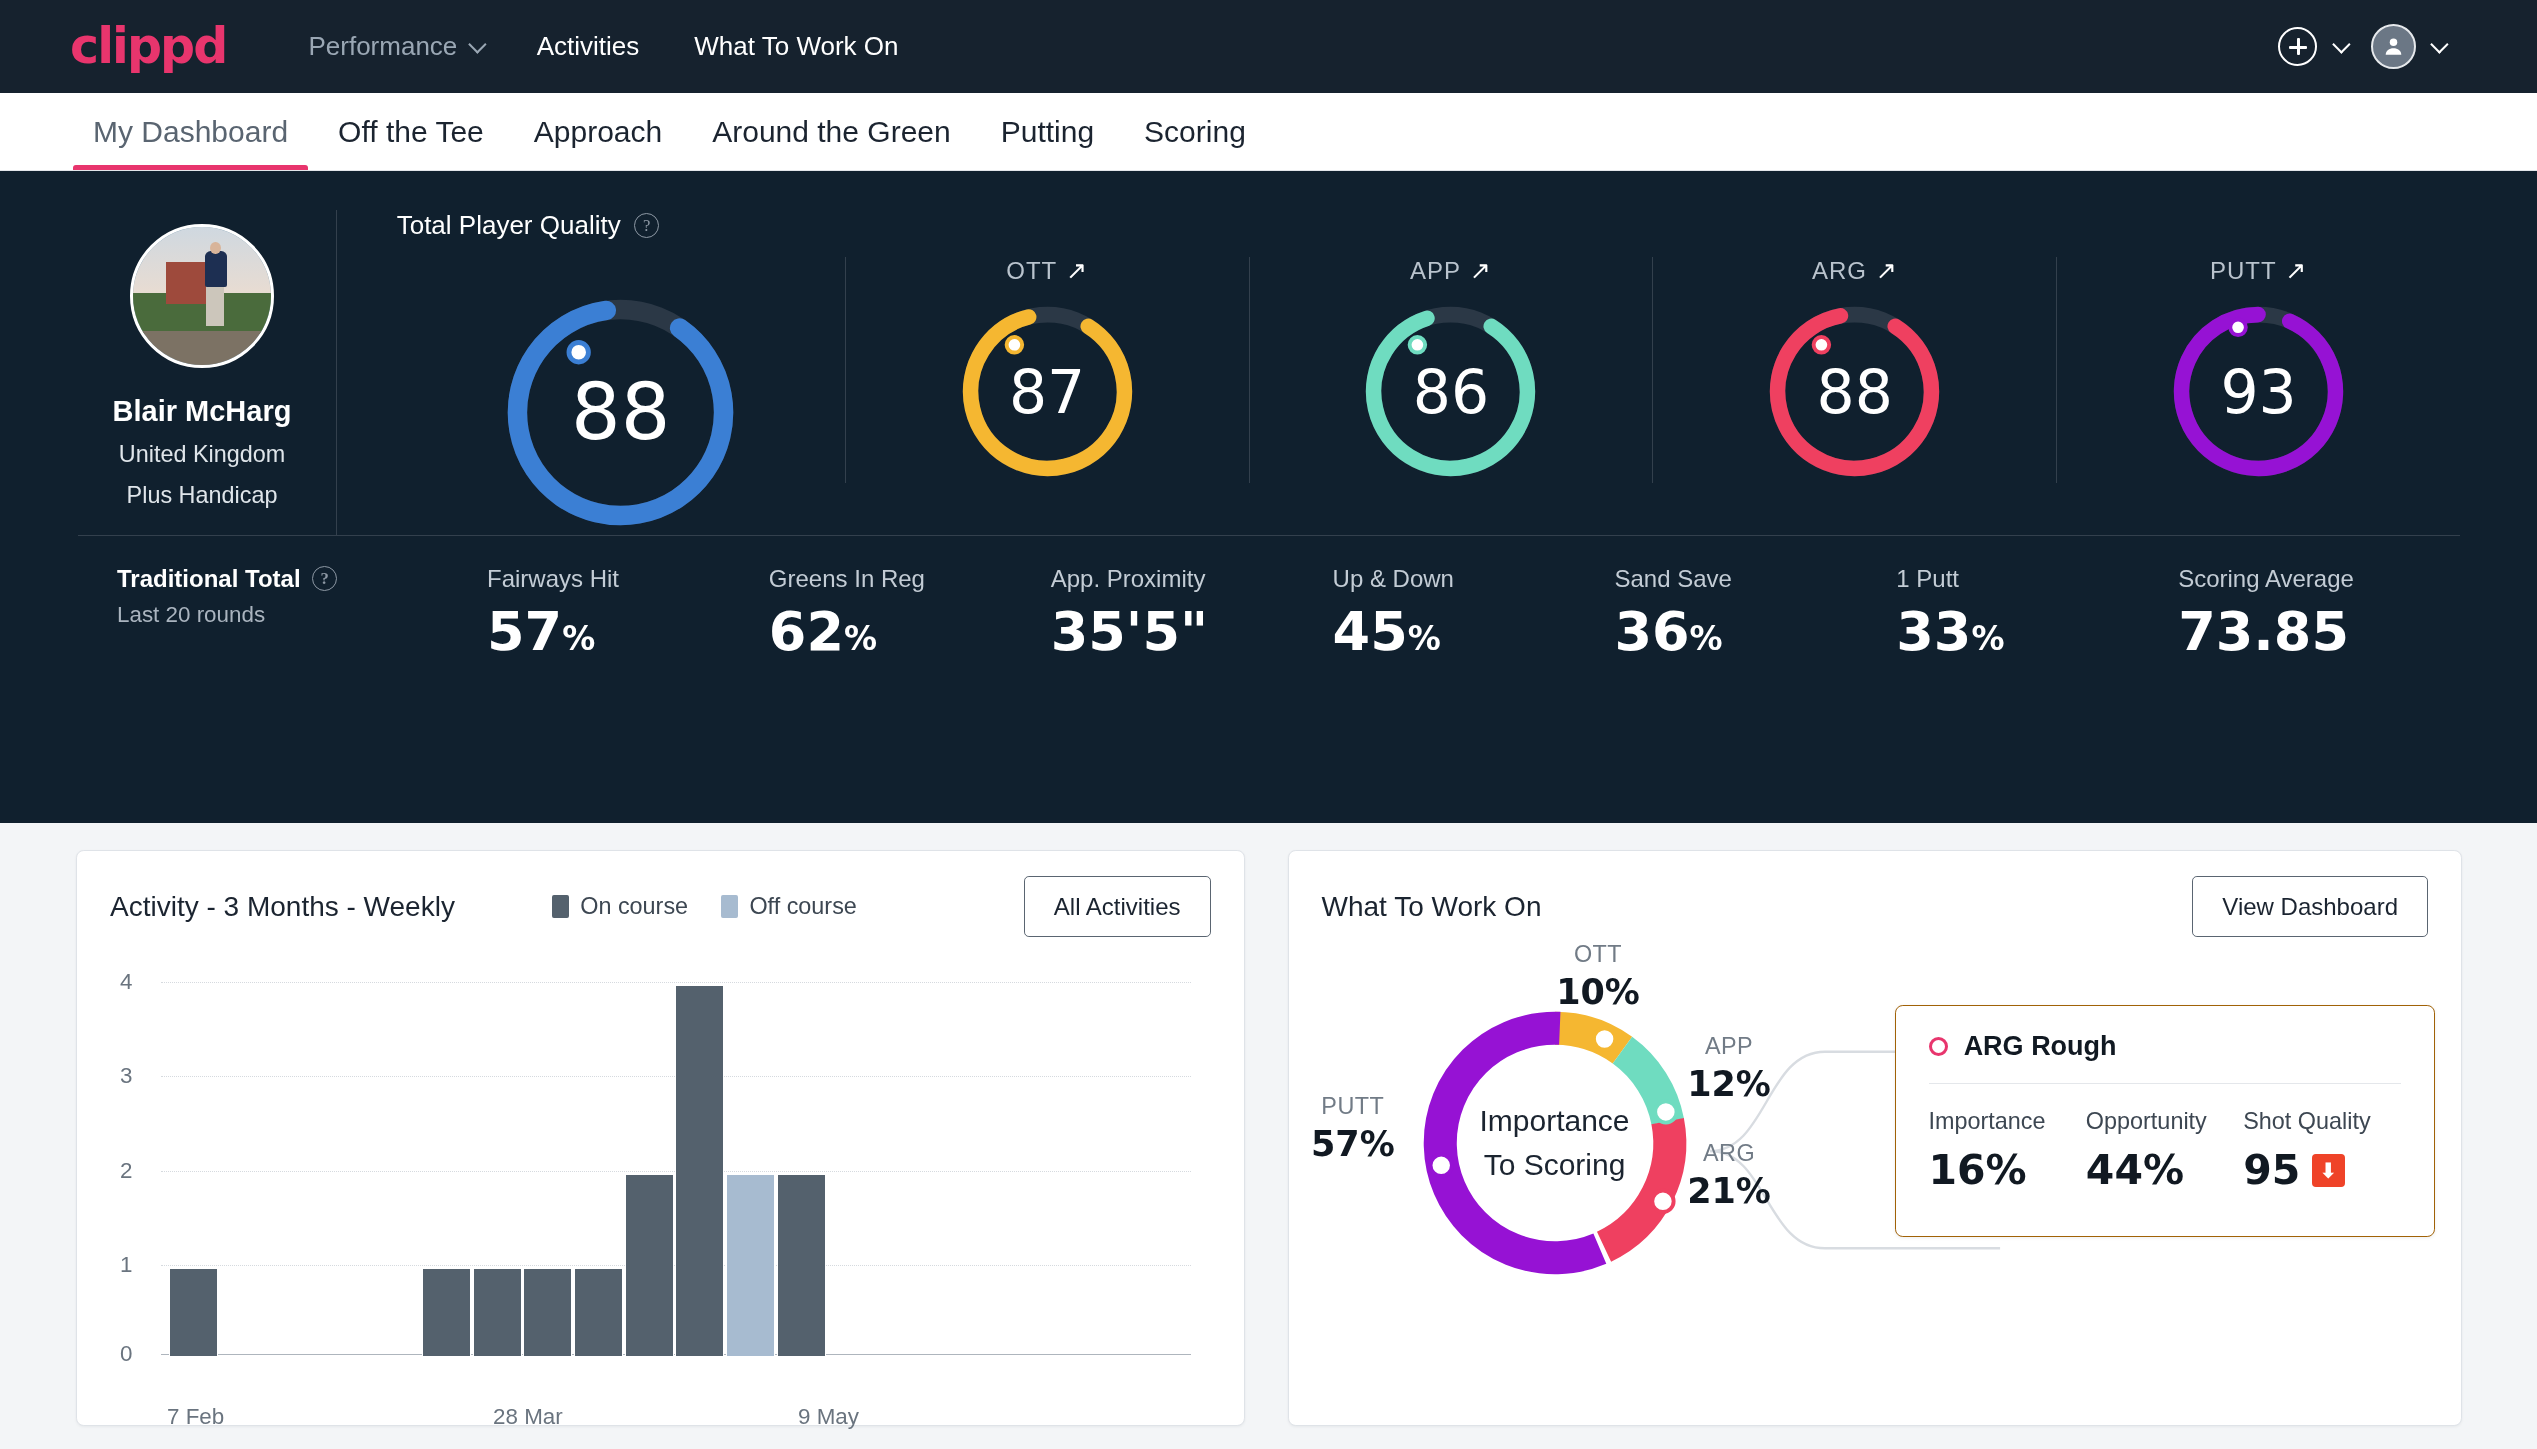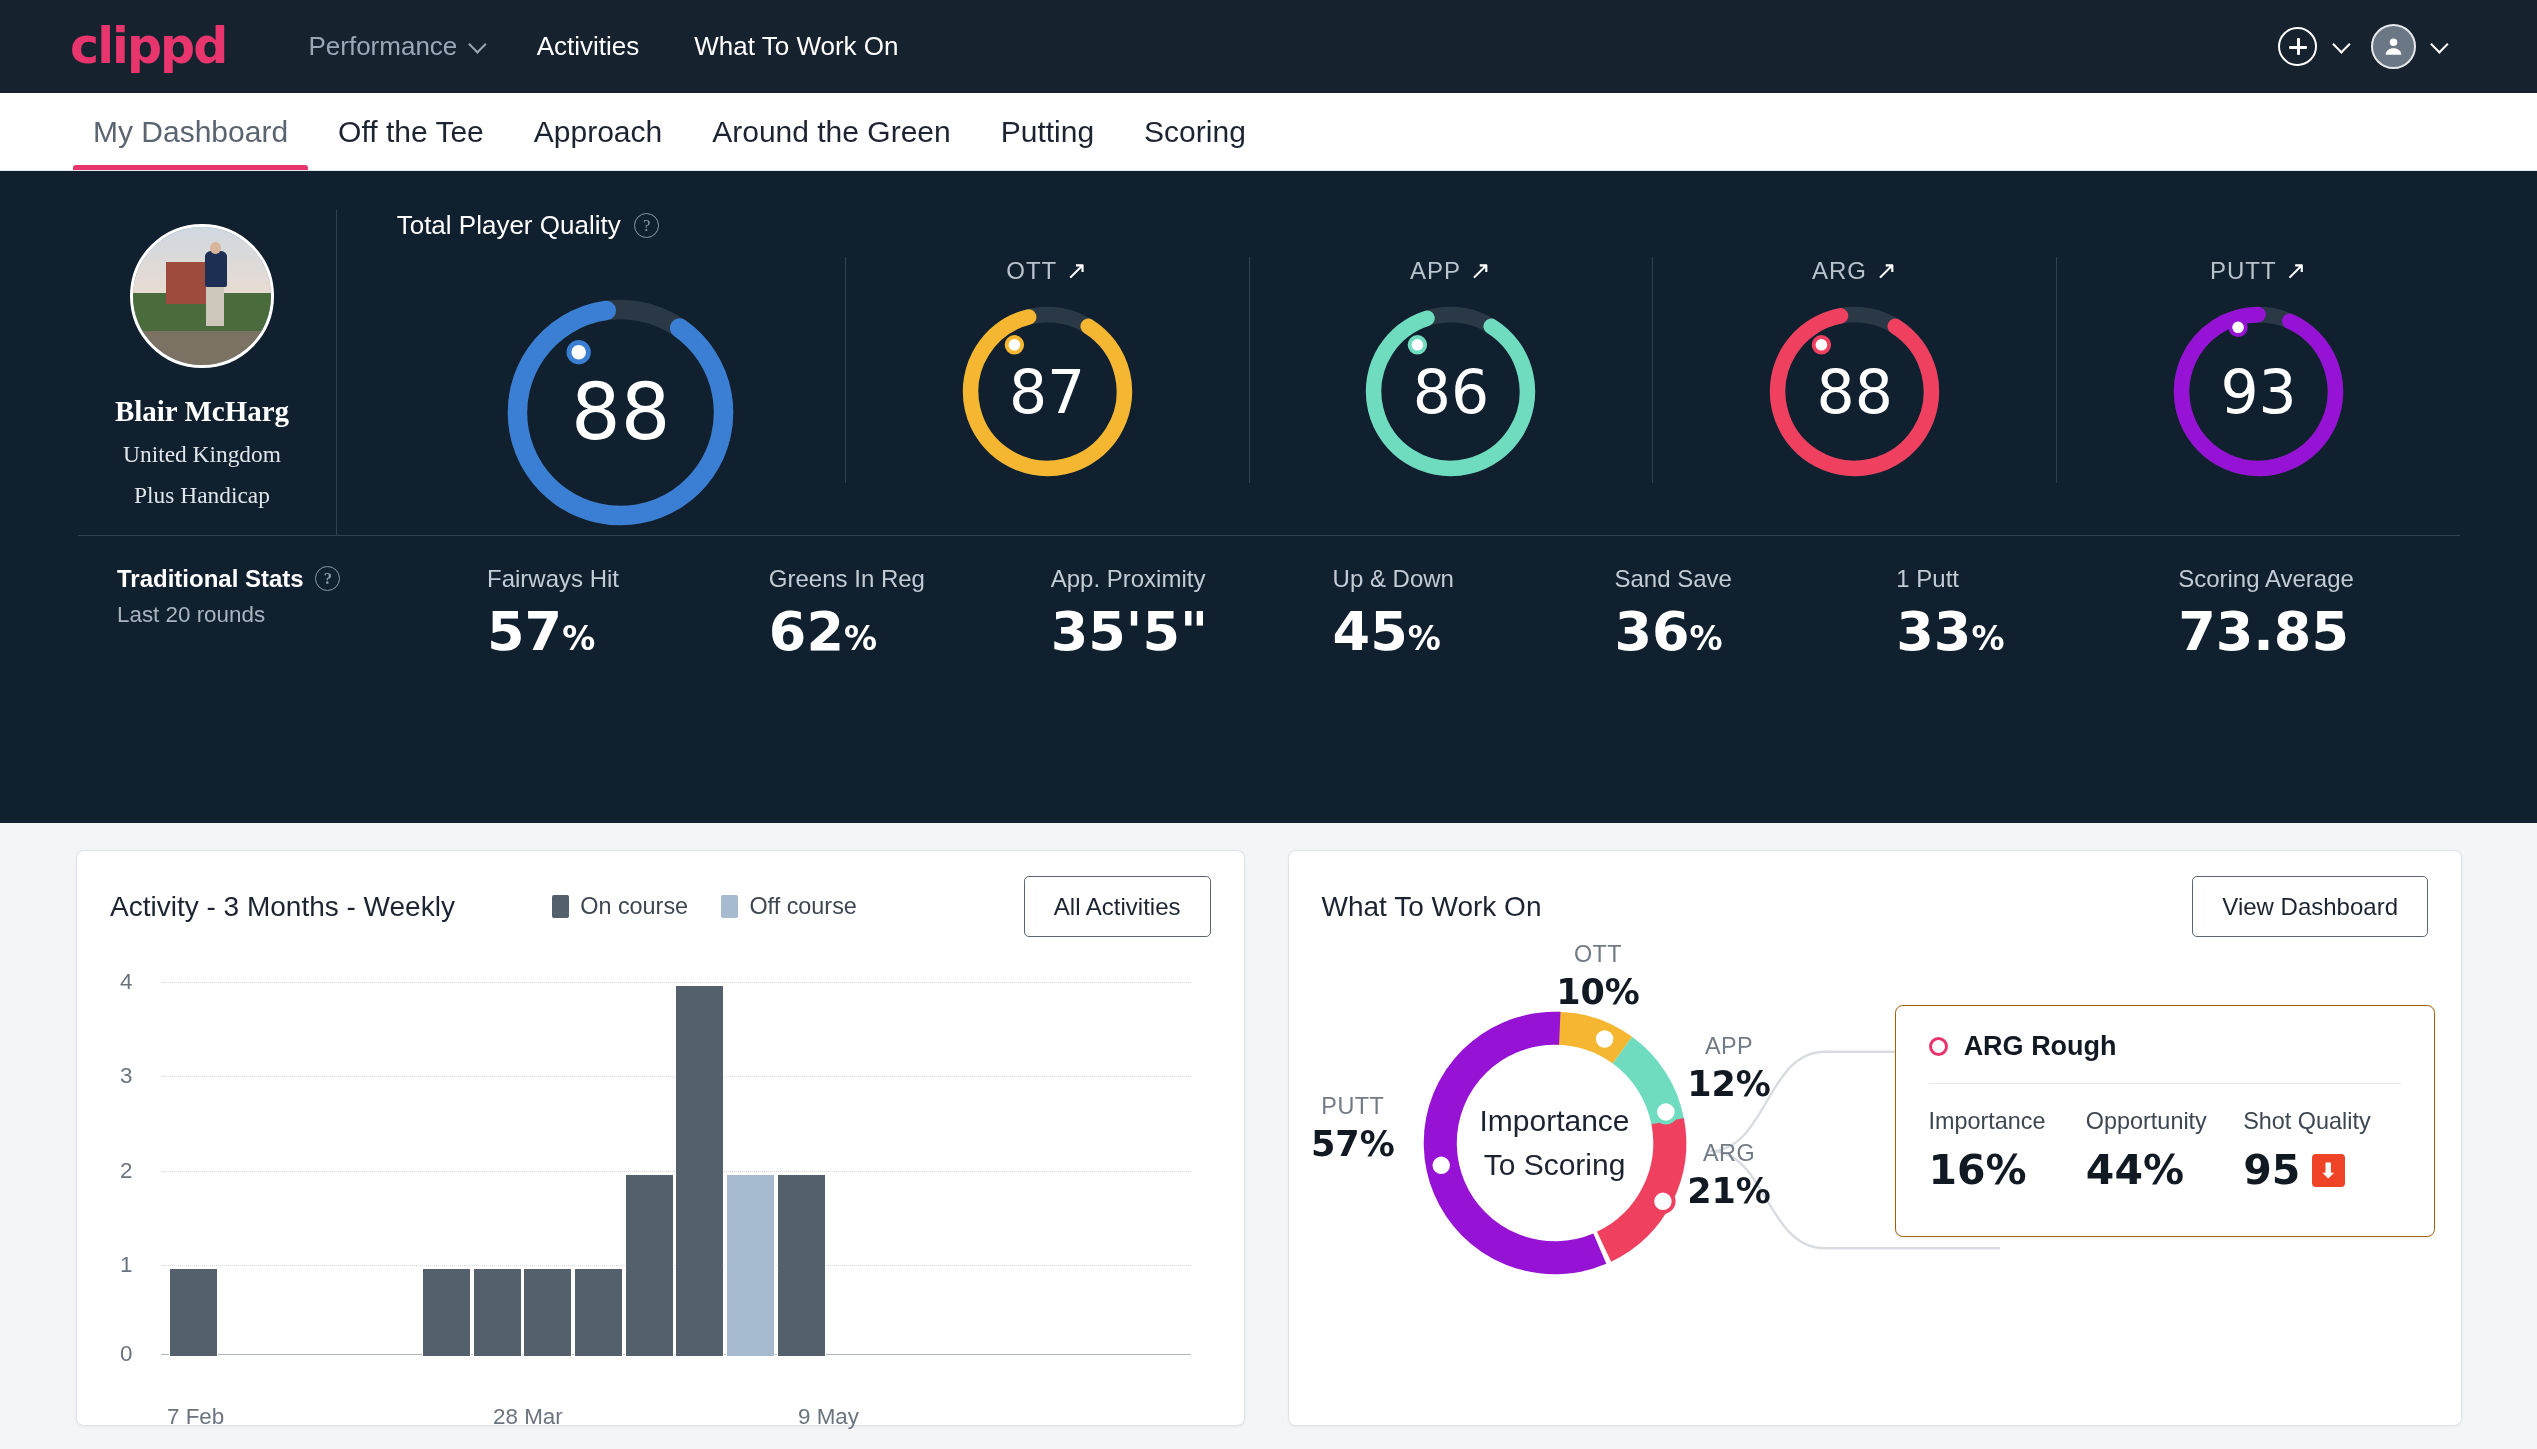--- a/index.html
+++ b/index.html
@@ -56,21 +56,21 @@
   .tab.active { color: #5a6571; }
   .tab.active::after {
     content: ""; position: absolute; left: 4.9px; right: 4.9px; bottom: 0;
     height: 4.9px; background: #e8356d; border-radius: 2.9px 2.9px 0 0;
   }
 
   
   .hero { background: #10202e; padding: 39px 0 0 0; height: 652px; position: relative; }
   .hero-top { display: flex; align-items: flex-start; padding: 0 78px; }
 
-  .profile { width: 248px; display: flex; flex-direction: column; align-items: center; padding-top: 13.6px; font-family: Liberation Serif, serif; }
+  .profile { width: 248px; display: flex; flex-direction: column; align-items: center; padding-top: 13.6px; }
   .pphoto {
     width: 144px; height: 144px; border-radius: 50%; overflow: hidden;
     border: 3.9px solid #fff; position: relative; background: #8fa8b8;
   }
   .pphoto .sky { position: absolute; inset: 0 0 52% 0; background: linear-gradient(#cfd8e0, #e8dcd2); }
   .pphoto .grass { position: absolute; left:0; right:0; top:48%; bottom:22%; background: #4a6b3c; }
   .pphoto .wall { position: absolute; left:0; right:0; bottom:0; height:24%; background: #7c7264; }
   .pphoto .bldg { position: absolute; left: 24%; top: 26%; width: 38%; height: 30%; background: #9e4a3c; }
   .pphoto .person-b { position:absolute; left:52%; top:18%; width:16%; height:26%; background:#1d2f52; border-radius:5.8px 5.8px 1.9px 1.9px;}
   .pphoto .person-l { position:absolute; left:53%; top:42%; width:13%; height:30%; background:#ccc6bb; }
@@ -306,21 +306,21 @@
             <div class="val">93</div>
           </div>
         </div>
       </div>
     </div>
   </div>
 
   <div class="statsrow">
     <div class="stat-head">
       <div class="t">
-        <span>Traditional Stats</span>
+        <span>Traditional Total</span>
         <span class="qmark">?</span>
       </div>
       <div class="s">Last 20 rounds</div>
     </div>
     <div class="stat">
       <div class="lbl">Fairways Hit</div>
       <div class="num"><span>57</span><span class="pct">%</span></div>
     </div>
     <div class="stat">
       <div class="lbl">Greens In Reg</div>

